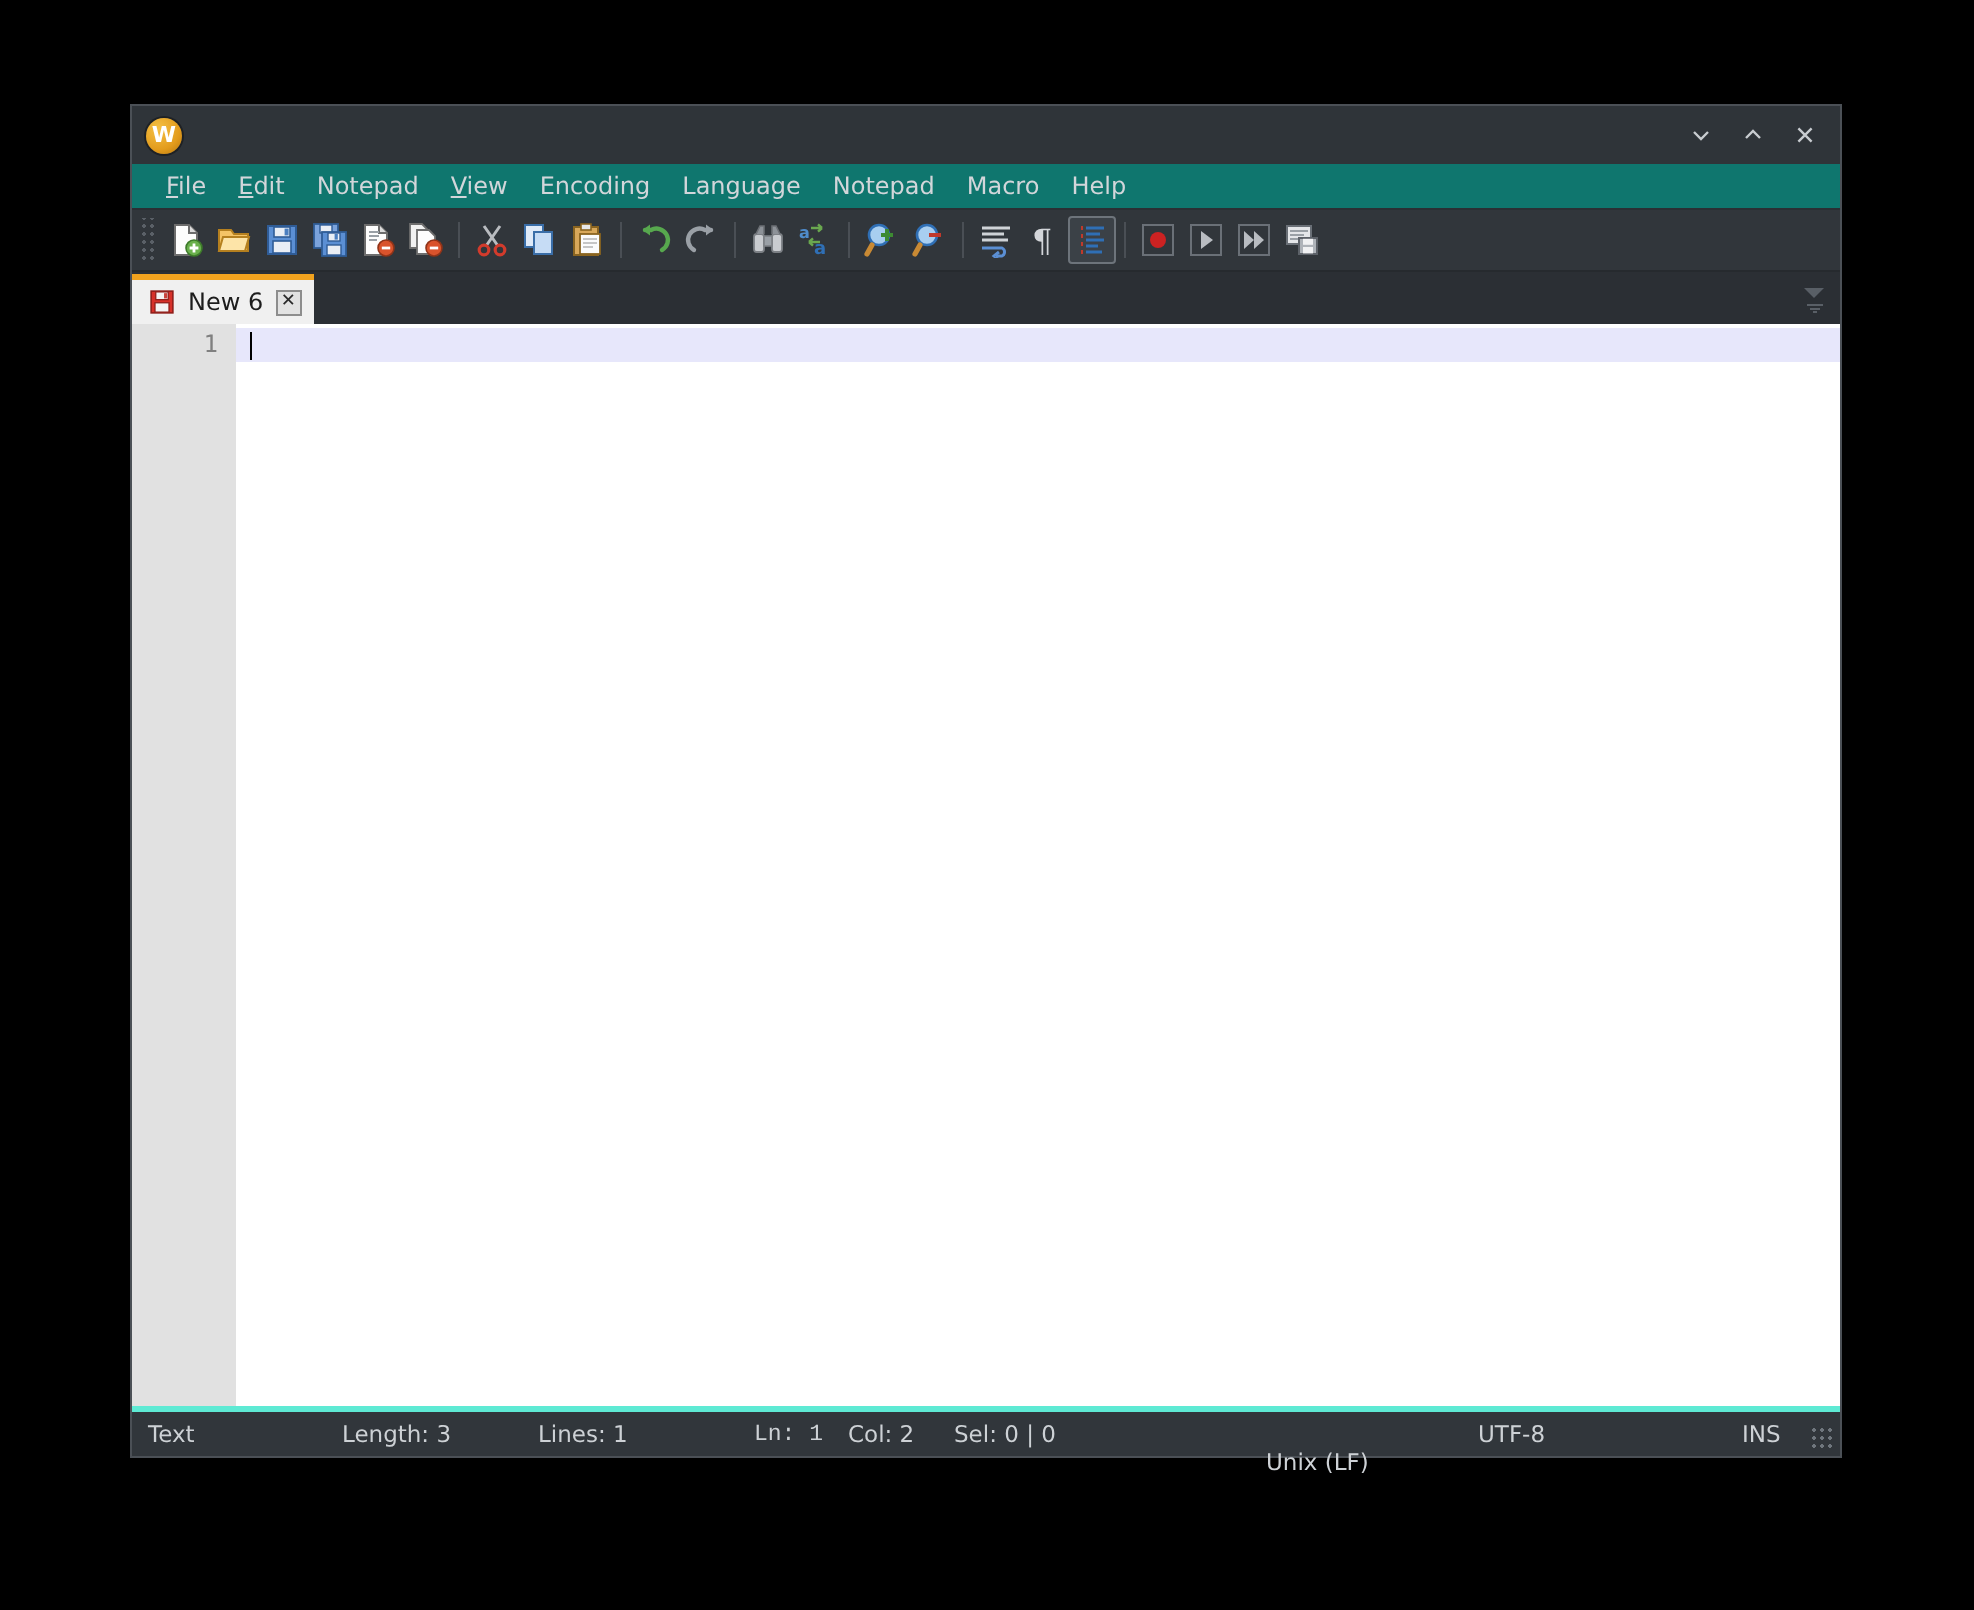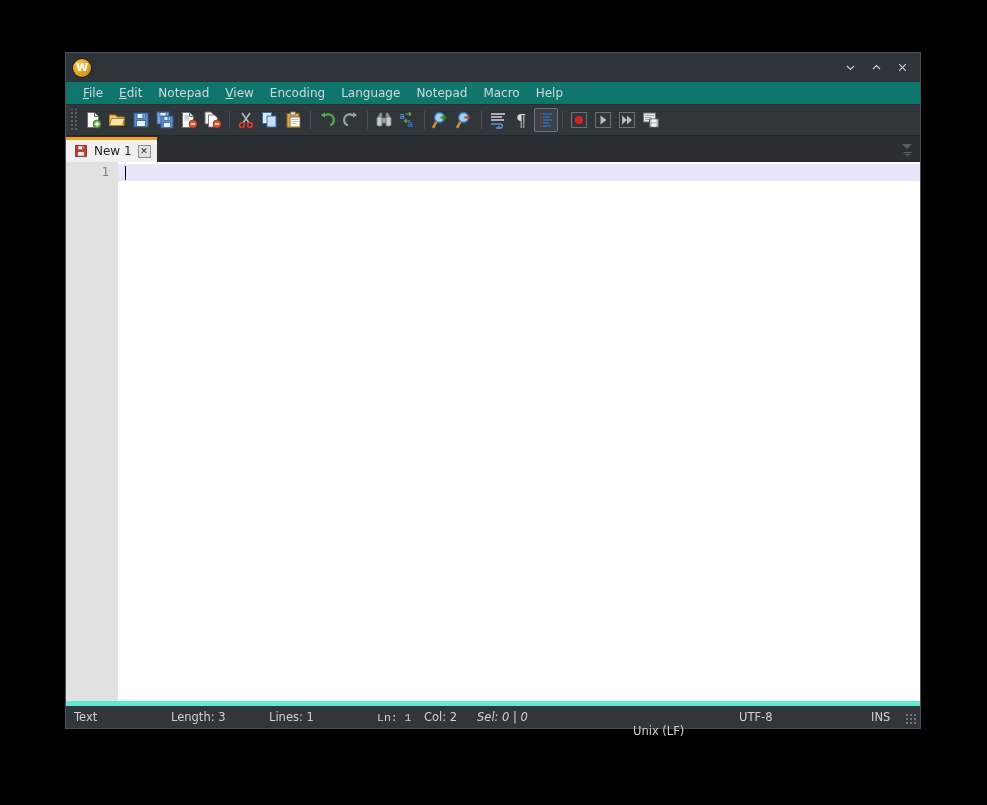--- a/index.html
+++ b/index.html
@@ -232,35 +232,35 @@
     top: 2px;
     width: 1px;
     height: 14px;
     background: #000;
   }
 
   
   .statusbar {
     height: 22px;
     background: #31363b;
-    border-top: 5px solid #5eead4;
+    border-top: 3px solid #5eead4;
     display: flex;
     align-items: center;
     flex: 0 0 auto;
     color: #cdd1d5;
     font-size: 11.5px;
     position: relative;
   }
   .sb-cell { white-space: nowrap; }
   .sb-language  { position: absolute; left: 8px; }
   .sb-length    { position: absolute; left: 105px; }
   .sb-lines     { position: absolute; left: 177px; margin-left: 26px; }
   .sb-ln        { position: absolute; left: 311px; font-family: Liberation Mono, monospace; }
   .sb-col       { position: absolute; left: 358px; }
-  .sb-sel       { position: absolute; left: 411px; font-style: italic; }
+  .sb-sel       { position: absolute; left: 411px; }
   .sb-eol       { position: absolute; left: 567px; margin-top: 28px; }
   .sb-encoding  { position: absolute; left: 673px; }
   .sb-overtype  { position: absolute; left: 805px; text-align: center; }
   .sb-grip {
     position: absolute;
     right: 3px;
     bottom: 3px;
     width: 12px;
     height: 12px;
     background-image: radial-gradient(circle, #6f767d 0.8px, transparent 1px);
@@ -502,21 +502,21 @@
   </div>
 
   <div class="tabbar">
     <div class="tab">
       <svg width="14" height="14" viewBox="0 0 18 18">
         <rect x="2" y="2" width="14" height="14" fill="#d7312a" stroke="#8e1d18" stroke-width="1"></rect>
         <rect x="5" y="2.5" width="8" height="5" fill="#f4f4f4" stroke="#8e1d18" stroke-width="0.8"></rect>
         <rect x="10.3" y="3.3" width="2" height="3.4" fill="#c9443d"></rect>
         <rect x="4.5" y="9.5" width="9" height="6" fill="#f4f4f4" stroke="#8e1d18" stroke-width="0.8"></rect>
       </svg>
-      <span class="tab-label">New 1</span>
+      <span class="tab-label">New 6</span>
       <span class="tab-close">✕</span>
     </div>
     <div class="tab-list-btn">
       <svg width="12" height="8" viewBox="0 0 12 8">
         <path d="M1 1 L6 6 L11 1 Z" fill="#595f66"></path>
       </svg>
       <svg width="9" height="5" viewBox="0 0 9 5">
         <path d="M0.5 0.5 H8.5 M2 2.5 H7 M3.5 4 H5.5" stroke="#595f66" stroke-width="1"></path>
       </svg>
     </div>

